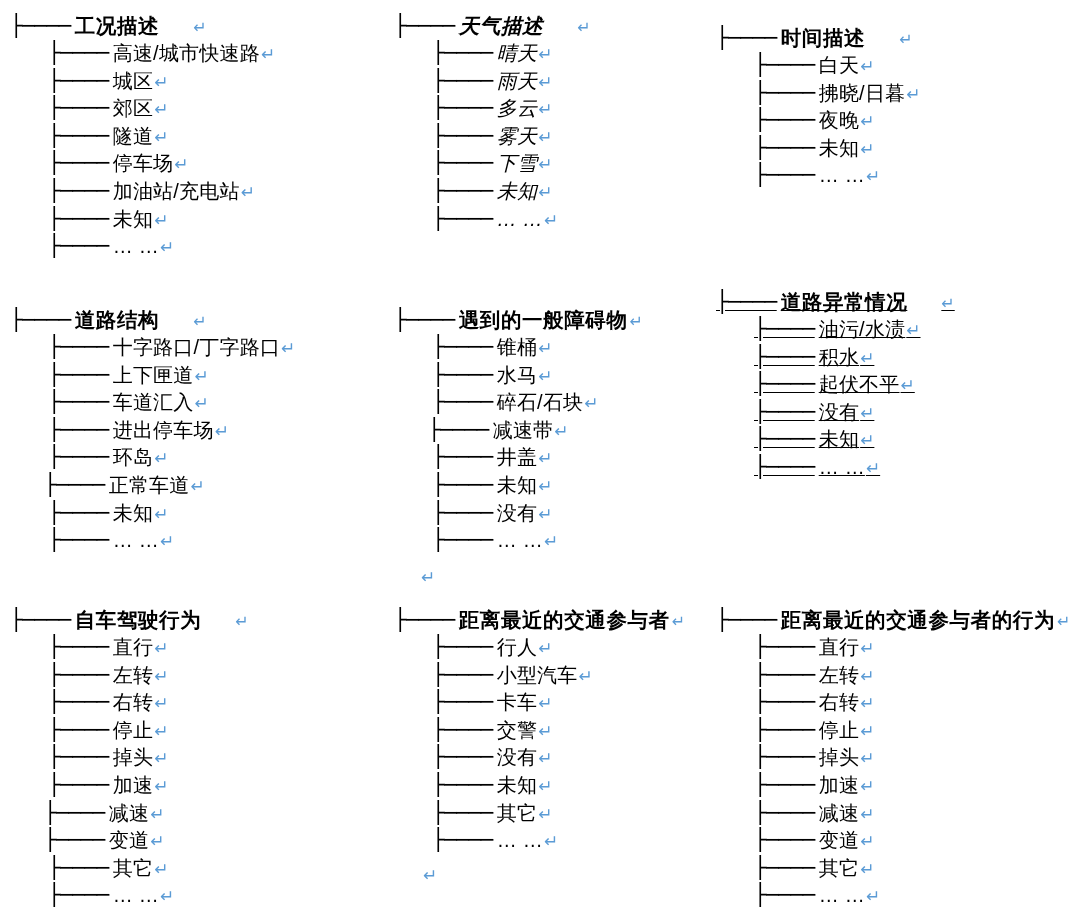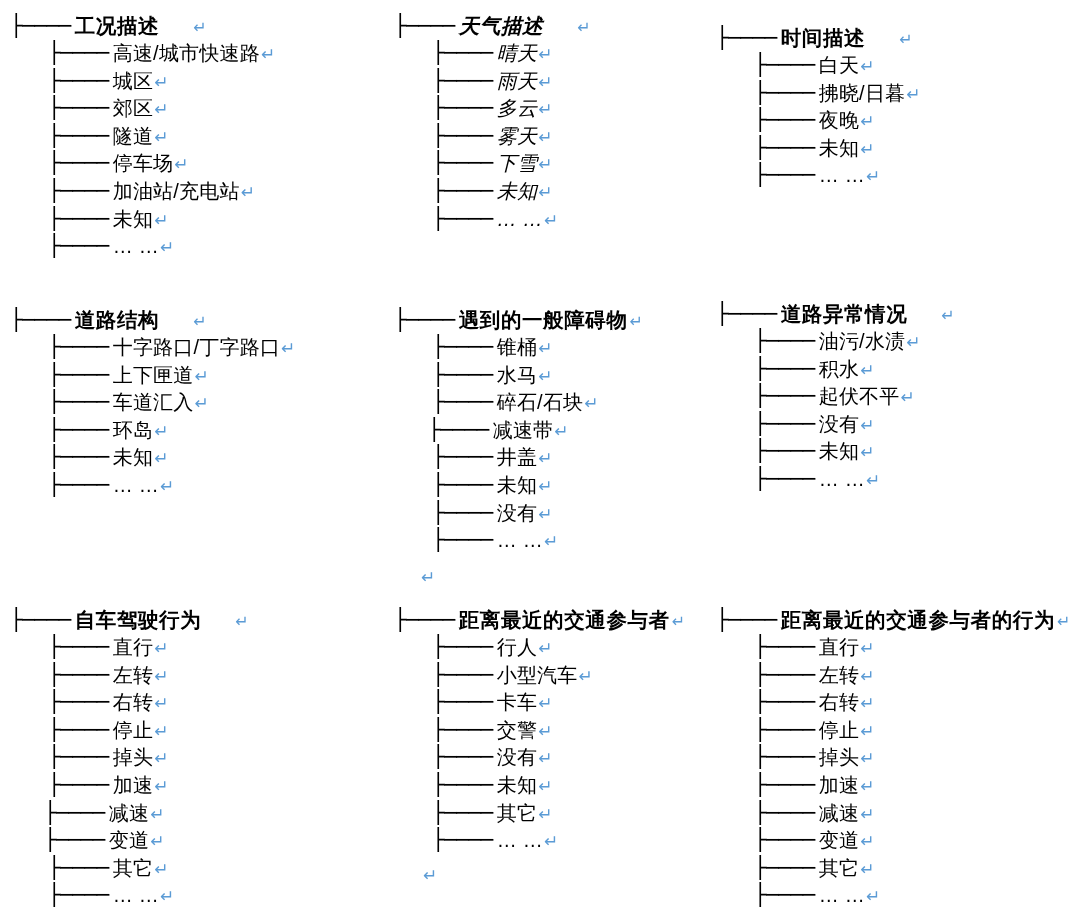--- a/index.html
+++ b/index.html
@@ -137,36 +137,38 @@
       <div class="row child"><span class="connector">├────</span><span class="label">拂晓/日暮</span><span class="pilcrow">↵</span></div>
       <div class="row child"><span class="connector">├────</span><span class="label">夜晚</span><span class="pilcrow">↵</span></div>
       <div class="row child"><span class="connector">├────</span><span class="label">未知</span><span class="pilcrow">↵</span></div>
       <div class="row child"><span class="connector">├────</span><span class="label">… …</span><span class="pilcrow">↵</span></div>
     </div>
     <div class="block" style="left: 10px; top: 298px;">
       <div class="row header"><span class="connector">├────</span><span class="label">道路结构</span><span class="pilcrow">↵</span></div>
       <div class="row child"><span class="connector">├────</span><span class="label">十字路口/丁字路口</span><span class="pilcrow">↵</span></div>
       <div class="row child"><span class="connector">├────</span><span class="label">上下匣道</span><span class="pilcrow">↵</span></div>
       <div class="row child"><span class="connector">├────</span><span class="label">车道汇入</span><span class="pilcrow">↵</span></div>
+      <div class="row child"><span class="connector">├────</span><span class="label">进出停车场</span><span class="pilcrow">↵</span></div>
       <div class="row child"><span class="connector">├────</span><span class="label">环岛</span><span class="pilcrow">↵</span></div>
+      <div class="row child nudge-left"><span class="connector">├────</span><span class="label">正常车道</span><span class="pilcrow">↵</span></div>
       <div class="row child"><span class="connector">├────</span><span class="label">未知</span><span class="pilcrow">↵</span></div>
       <div class="row child"><span class="connector">├────</span><span class="label">… …</span><span class="pilcrow">↵</span></div>
     </div>
     <div class="block" style="left: 394px; top: 298px;">
       <div class="row header tight"><span class="connector">├────</span><span class="label">遇到的一般障碍物</span><span class="pilcrow">↵</span></div>
       <div class="row child"><span class="connector">├────</span><span class="label">锥桶</span><span class="pilcrow">↵</span></div>
       <div class="row child"><span class="connector">├────</span><span class="label">水马</span><span class="pilcrow">↵</span></div>
       <div class="row child"><span class="connector">├────</span><span class="label">碎石/石块</span><span class="pilcrow">↵</span></div>
       <div class="row child nudge-left"><span class="connector">├────</span><span class="label">减速带</span><span class="pilcrow">↵</span></div>
       <div class="row child"><span class="connector">├────</span><span class="label">井盖</span><span class="pilcrow">↵</span></div>
       <div class="row child"><span class="connector">├────</span><span class="label">未知</span><span class="pilcrow">↵</span></div>
       <div class="row child"><span class="connector">├────</span><span class="label">没有</span><span class="pilcrow">↵</span></div>
       <div class="row child"><span class="connector">├────</span><span class="label">… …</span><span class="pilcrow">↵</span></div>
     </div>
-    <div class="block" style="left: 716px; top: 292px;">
+    <div class="block" style="left: 716px; top: 280px; text-decoration: underline;">
       <div class="row header"><span class="connector">├────</span><span class="label">道路异常情况</span><span class="pilcrow">↵</span></div>
       <div class="row child"><span class="connector">├────</span><span class="label">油污/水渍</span><span class="pilcrow">↵</span></div>
       <div class="row child"><span class="connector">├────</span><span class="label">积水</span><span class="pilcrow">↵</span></div>
       <div class="row child"><span class="connector">├────</span><span class="label">起伏不平</span><span class="pilcrow">↵</span></div>
       <div class="row child"><span class="connector">├────</span><span class="label">没有</span><span class="pilcrow">↵</span></div>
       <div class="row child"><span class="connector">├────</span><span class="label">未知</span><span class="pilcrow">↵</span></div>
       <div class="row child"><span class="connector">├────</span><span class="label">… …</span><span class="pilcrow">↵</span></div>
     </div>
     <div class="block" style="left: 10px; top: 598px;">
       <div class="row header"><span class="connector">├────</span><span class="label">自车驾驶行为</span><span class="pilcrow">↵</span></div>

